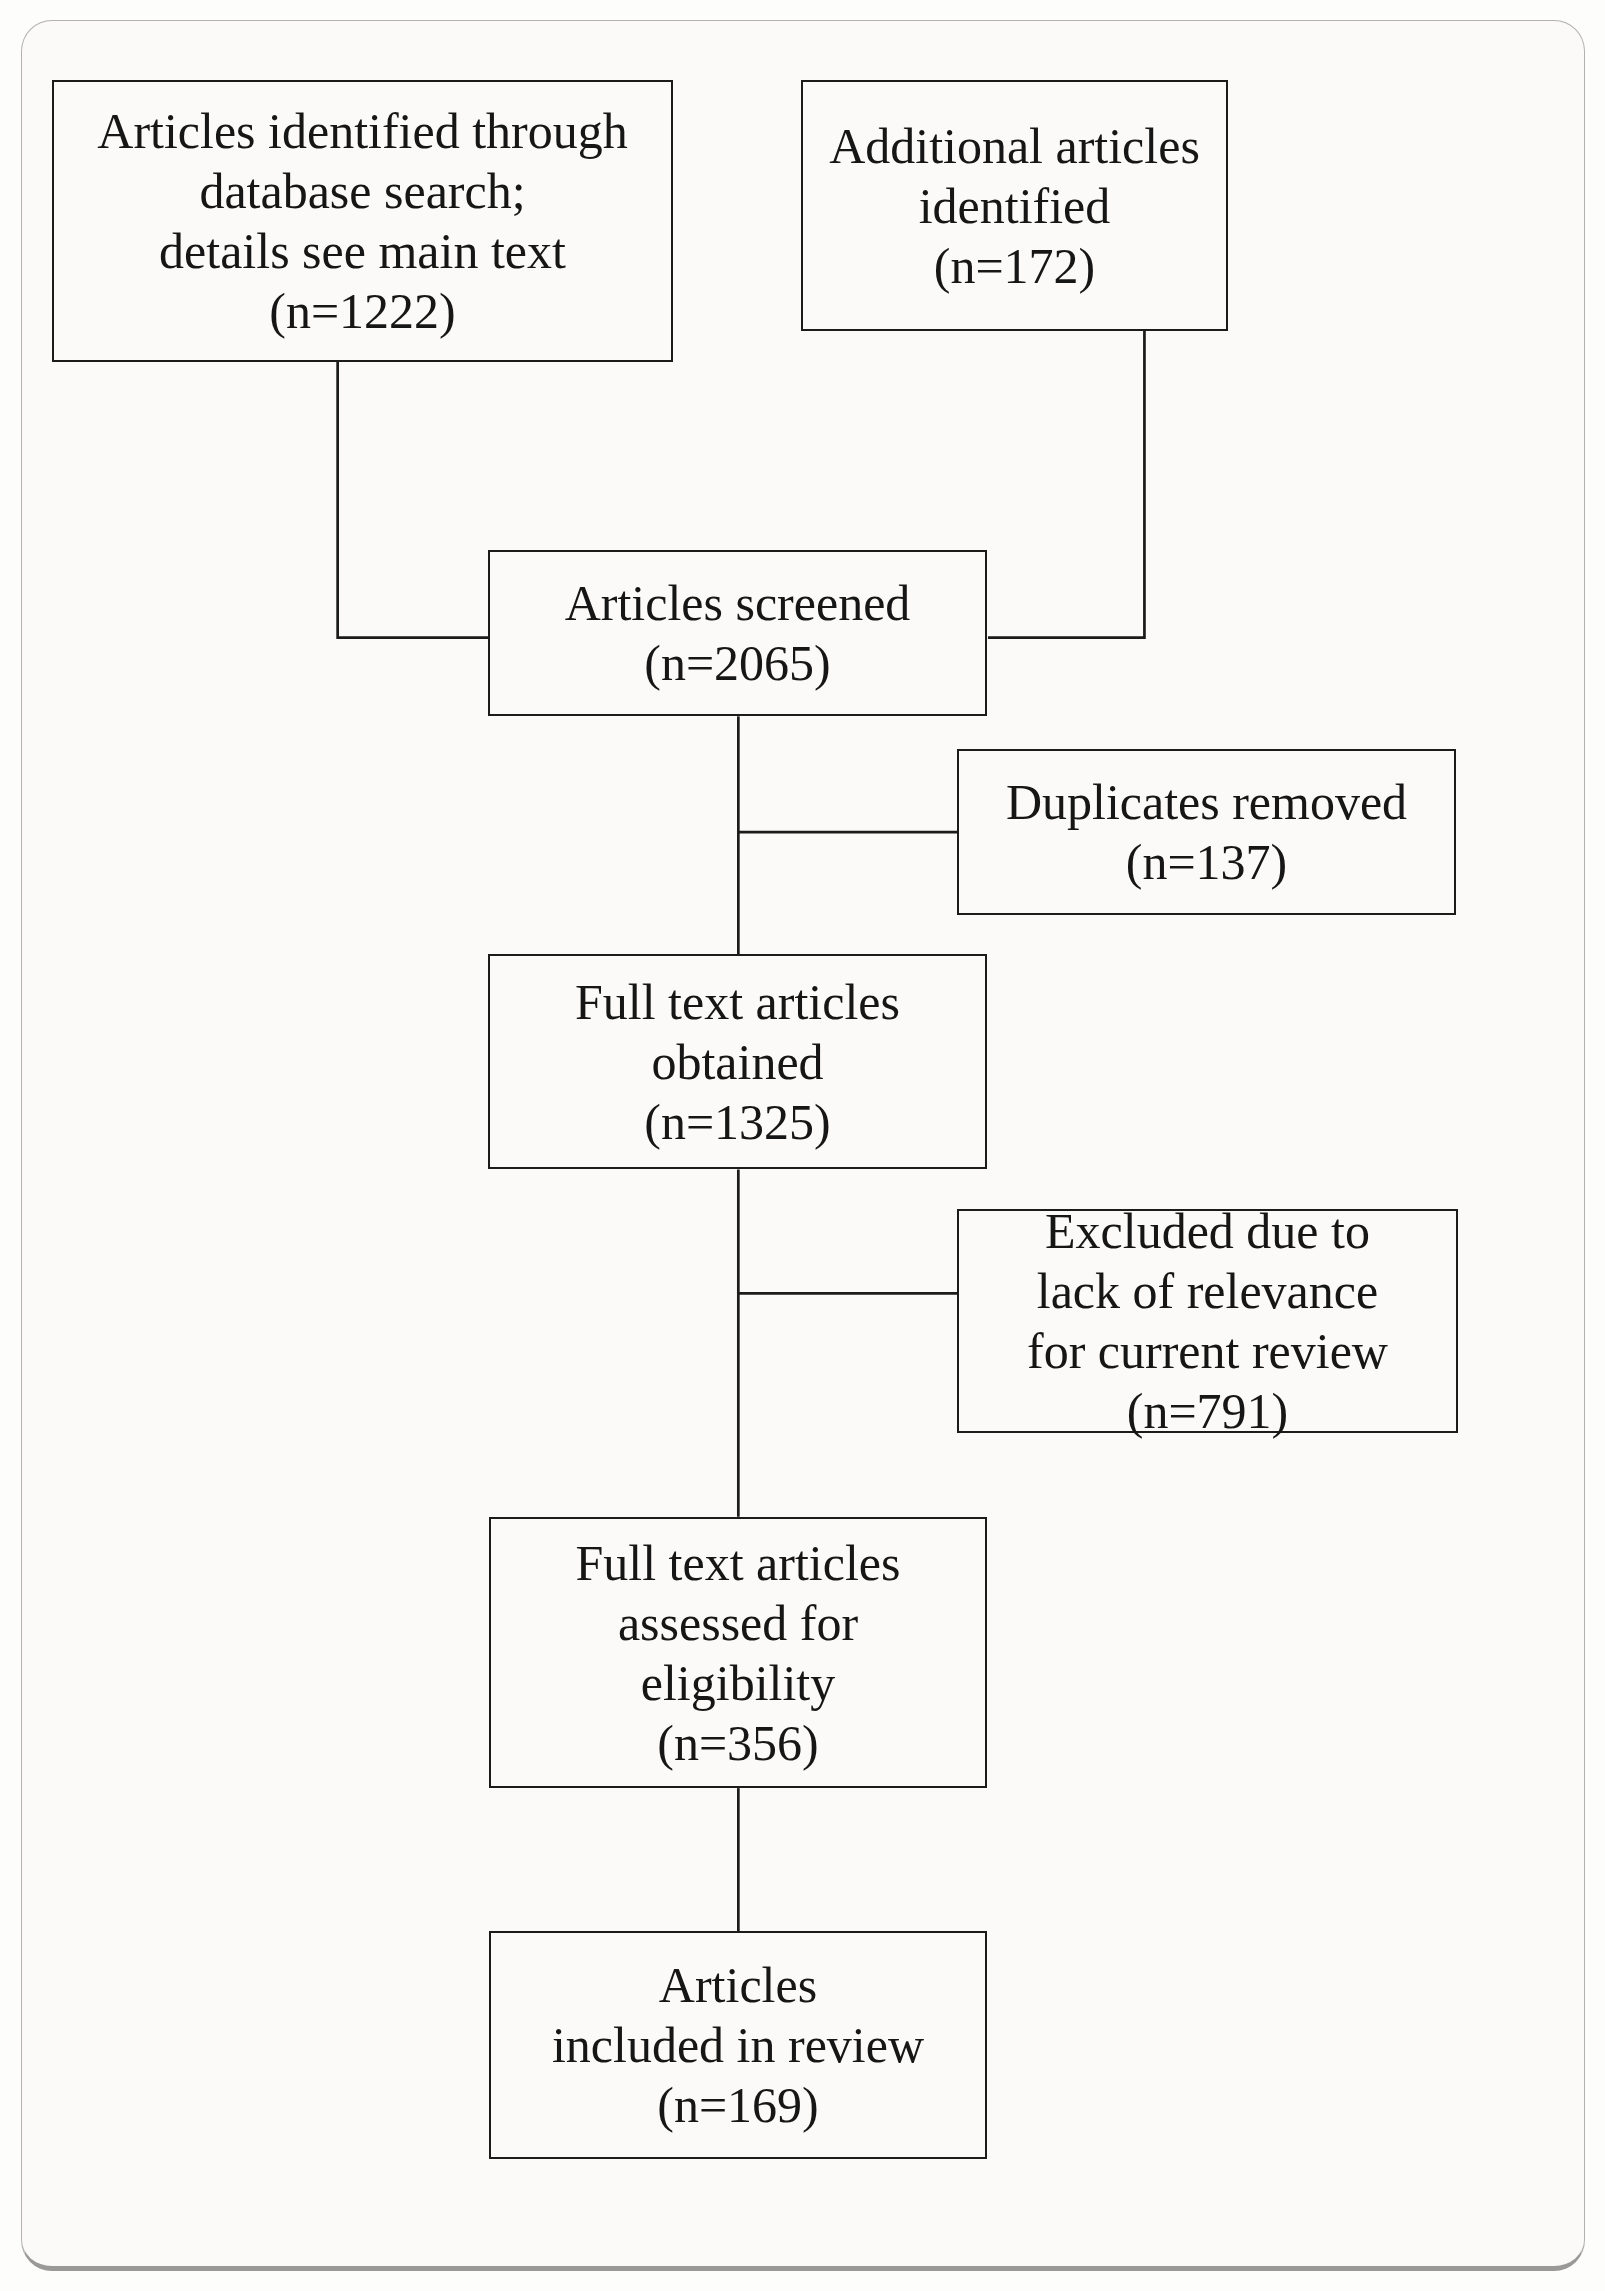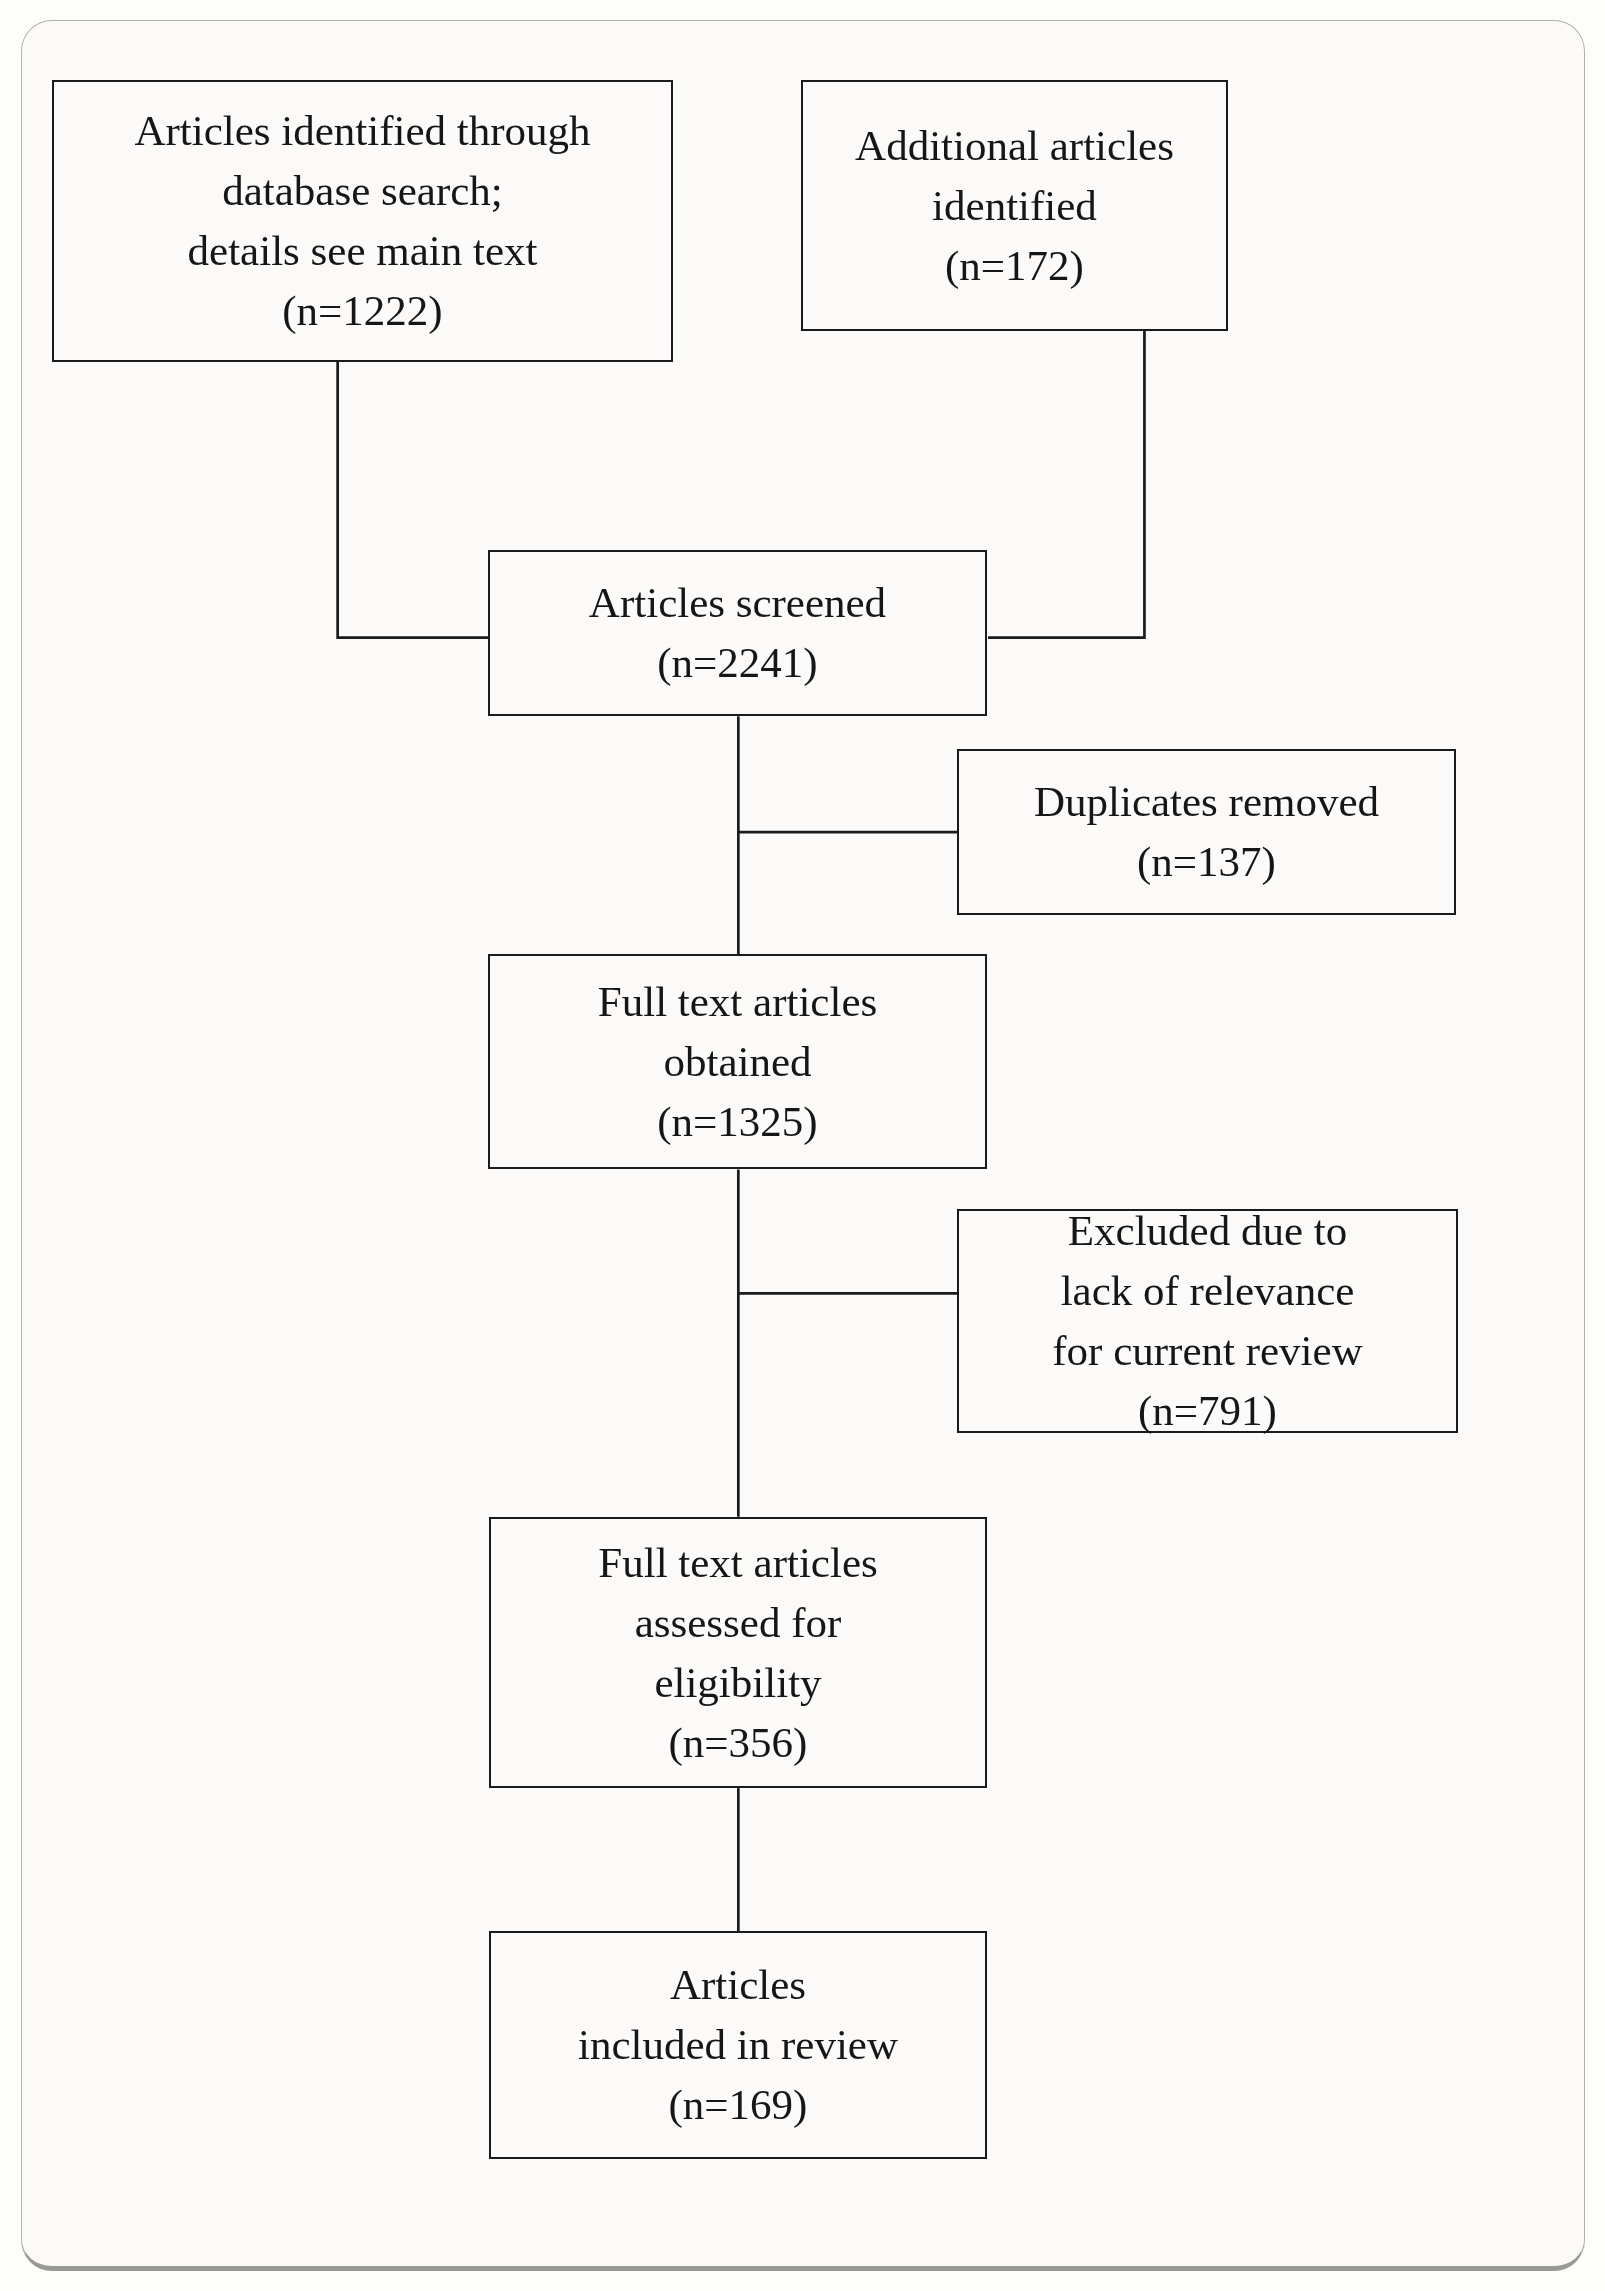--- a/index.html
+++ b/index.html
@@ -47,21 +47,21 @@
     border:2.7px solid var(--box-border);
     background:var(--background);
     display:flex;
     align-items:center;
     justify-content:center;
   }
   .node-label{
     margin:4px;
     white-space:pre-line;
     text-align:center;
-    font-size:43px;
+    font-size:50px;
     line-height:60px;
     color:var(--text);
   }
 </style>
 </head>
 <body>
 
 <div class="canvas">
 
   <div class="page-frame"></div>
@@ -84,21 +84,21 @@
   </div>
 
   <div class="node" style="left:801px;top:80px;width:427px;height:251px">
     <p class="node-label">Additional articles
 identified
 (n=172)</p>
   </div>
 
   <div class="node" style="left:488px;top:550px;width:499px;height:166px">
     <p class="node-label">Articles screened
-(n=2241)</p>
+(n=2065)</p>
   </div>
 
   <div class="node" style="left:957px;top:749px;width:499px;height:166px">
     <p class="node-label">Duplicates removed
 (n=137)</p>
   </div>
 
   <div class="node" style="left:488px;top:954px;width:499px;height:215px">
     <p class="node-label">Full text articles
 obtained

